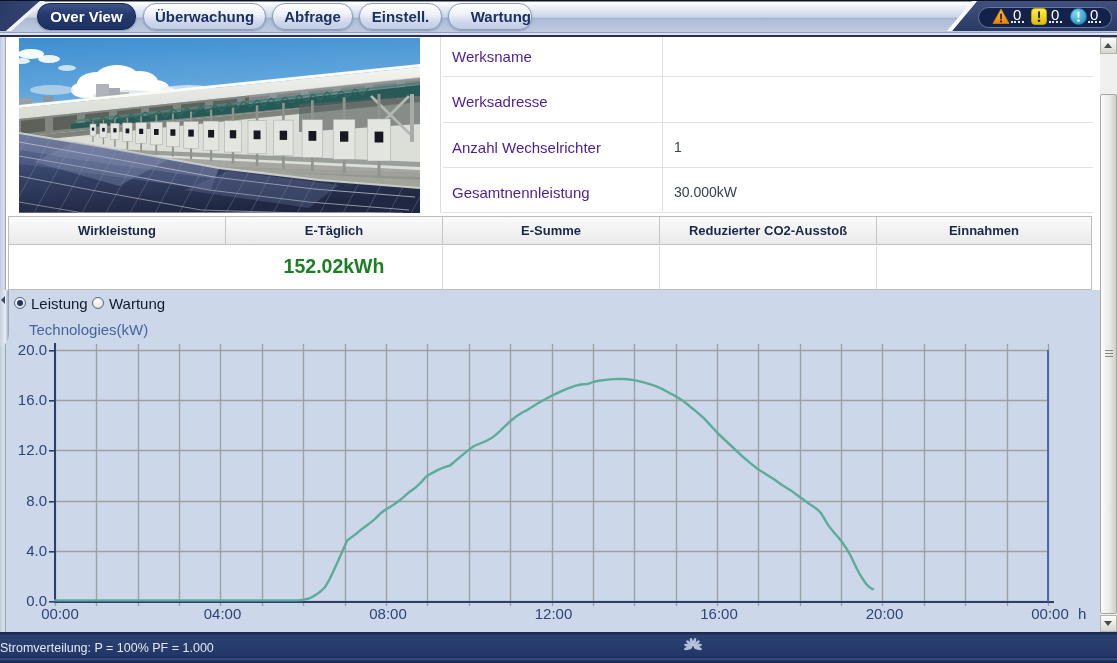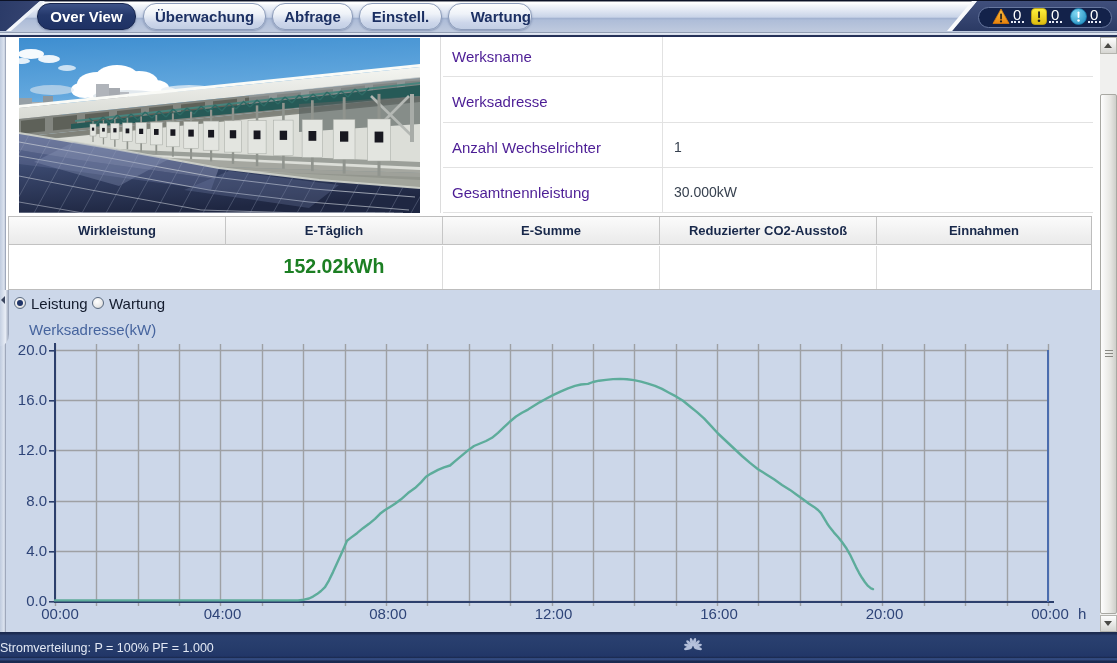--- a/index.html
+++ b/index.html
@@ -295,21 +295,21 @@
 </div>
 
 <div id="chartsec"></div>
 <div id="larrow"></div>
 <div id="radiorow">
   <div class="radio sel" style="left:14px;"></div>
   <div class="rlbl" style="left:31px;">Leistung</div>
   <div class="radio" style="left:92px;"></div>
   <div class="rlbl" style="left:109px;">Wartung</div>
 </div>
-<div id="ytitle">Werksadresse(kW)</div>
+<div id="ytitle">Technologies(kW)</div>
 <div class="abs" id="chartsvg" style="left:0px; top:335px; width:936px; height:297px;">
 <svg width="1100" height="297" viewBox="0 0 1100 297">
 <line x1="55.0" y1="15.5" x2="1048.0" y2="15.5" stroke="#9ea0a4" stroke-width="1.4"></line>
 <line x1="55.0" y1="65.5" x2="1048.0" y2="65.5" stroke="#9ea0a4" stroke-width="1.4"></line>
 <line x1="55.0" y1="115.5" x2="1048.0" y2="115.5" stroke="#9ea0a4" stroke-width="1.4"></line>
 <line x1="55.0" y1="166.5" x2="1048.0" y2="166.5" stroke="#9ea0a4" stroke-width="1.4"></line>
 <line x1="55.0" y1="216.5" x2="1048.0" y2="216.5" stroke="#9ea0a4" stroke-width="1.4"></line>
 <line x1="55.0" y1="266.5" x2="1048.0" y2="266.5" stroke="#9ea0a4" stroke-width="1.4"></line>
 <line x1="55.5" y1="9" x2="55.5" y2="271" stroke="#9ea0a4" stroke-width="1.4"></line>
 <line x1="96.5" y1="9" x2="96.5" y2="271" stroke="#9ea0a4" stroke-width="1.4"></line>

